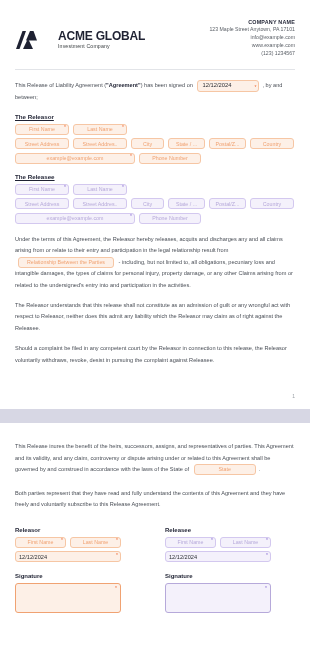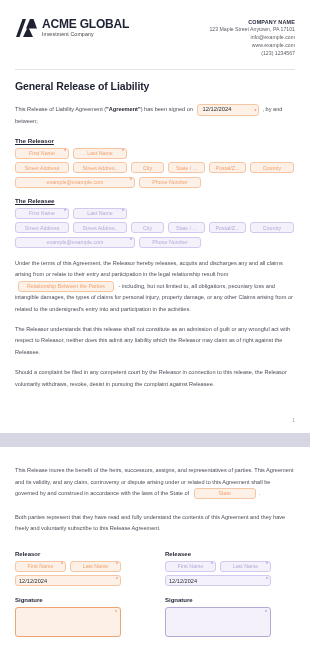--- a/index.html
+++ b/index.html
@@ -22,21 +22,21 @@
   }
 
   
   .letterhead {
     display: flex;
     align-items: flex-start;
     justify-content: space-between;
     padding-top: 18px;
     padding-bottom: 8px;
   }
-  .logo-block { display: flex; align-items: center; gap: 5px; margin-top: 0; }
+  .logo-block { display: flex; align-items: center; gap: 21px; margin-top: 12px; }
   .logo-mark { width: 22px; height: 20px; flex: 0 0 auto; }
   .logo-text { line-height: 1; }
   .logo-name {
     font-size: 12px; font-weight: bold; color: #1f2233;
     letter-spacing: -0.2px; display: block;
   }
   .logo-tagline {
     font-size: 5.2px; color: #3c4043; display: block;
     margin-top: 2px; letter-spacing: 0.15px;
   }
@@ -163,21 +163,20 @@
       <span class="company-name">COMPANY NAME</span>
       <span class="company-line">123 Maple Street Anytown, PA 17101</span>
       <span class="company-line">info@example.com</span>
       <span class="company-line">www.example.com</span>
       <span class="company-line">(123) 1234567</span>
     </div>
   </div>
 
   <div class="rule"></div>
 
-  <h1 class="doc-title">General Release of Liability</h1>
 
   <p class="body">
     <span>This Release of Liability Agreement (</span><b>"Agreement"</b><span>) has been signed on</span>
     <span class="date-inline">
       <span>12/12/2024</span>
       <span class="req">*</span>
     </span><span>, by and between;</span>
   </p>
 
   <div class="section-head">The Releasor</div>

